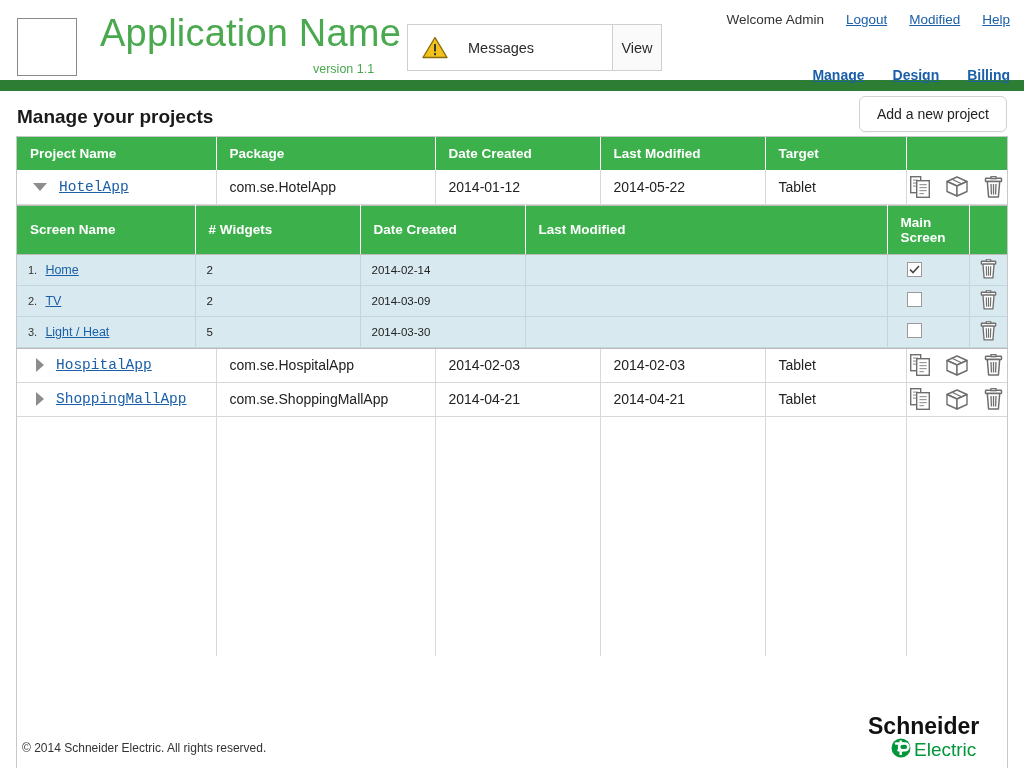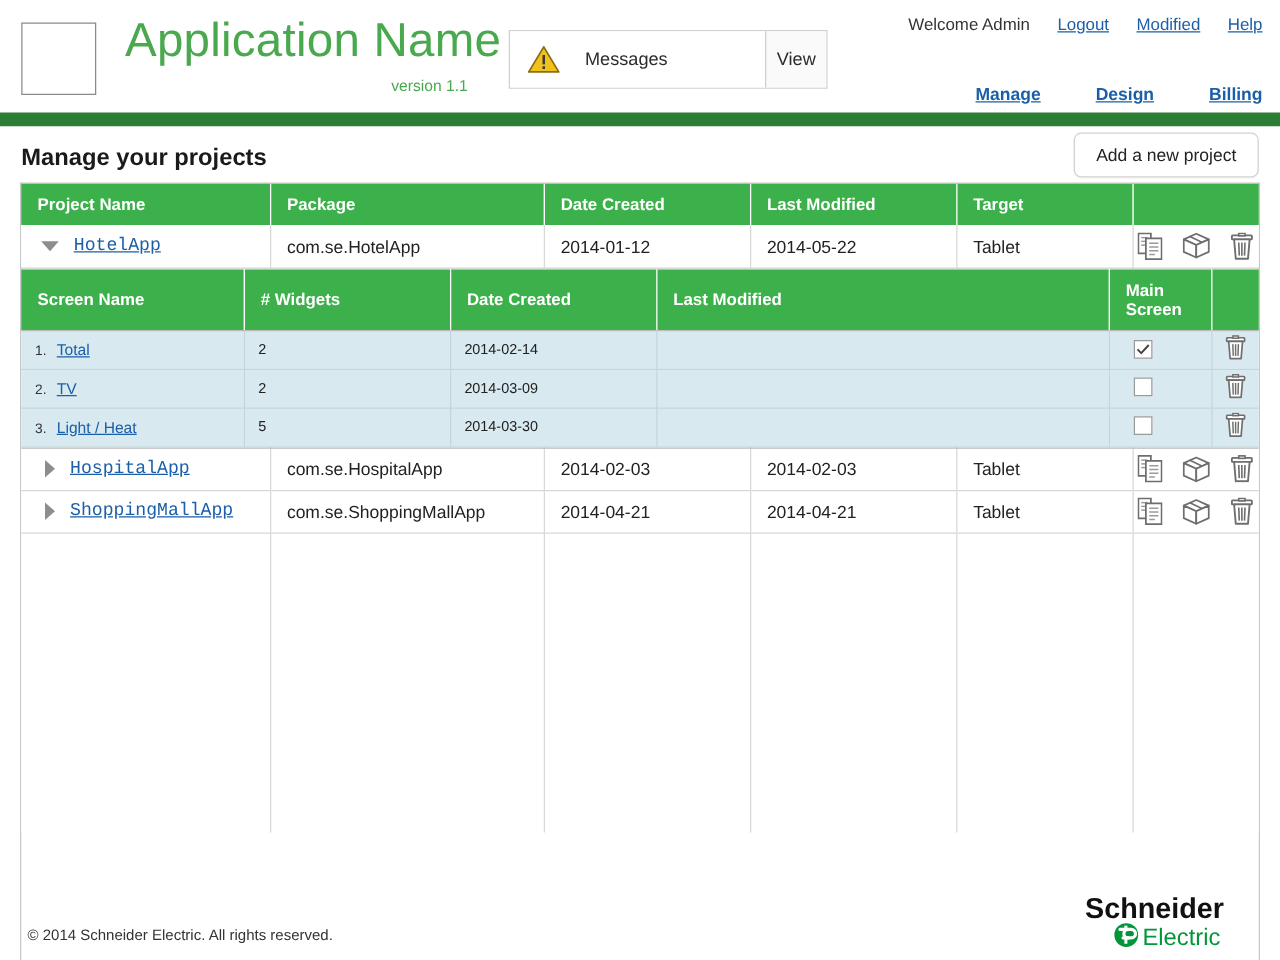--- a/index.html
+++ b/index.html
@@ -7,21 +7,21 @@
     margin: 0; padding: 0;
     width: 1024px; height: 768px;
     background: #ffffff;
     font-family: "Liberation Sans", sans-serif;
     overflow: hidden;
   }
 
   
   .top-header {
     position: relative;
-    height: 90px;
+    height: 80px;
     width: 1024px;
     padding-left: 10px;
   }
   .logo-box {
     position: absolute;
     left: 17px; top: 18px;
     width: 60px; height: 58px;
     border: 1px solid #8a8a8a;
     background: #fff;
   }
@@ -90,21 +90,21 @@
     color: #1b5fa8;
     text-decoration: underline;
     cursor: pointer;
     font-size: 13.5px;
   }
   .nav-row {
     position: absolute;
     right: 14px; top: 67px;
     display: flex;
     align-items: baseline;
-    gap: 44px;
+    gap: 28px;
   }
   .nav-link {
     color: #1b5fa8;
     text-decoration: underline;
     font-weight: bold;
     font-size: 14px;
     cursor: pointer;
   }
 
   .green-bar {
@@ -420,21 +420,21 @@
                   <th>Last Modified</th>
                   <th>Main Screen</th>
                   <th></th>
                 </tr>
               </thead>
               <tbody>
 
                 <tr>
                   <td>
                     <span class="scr-num">1.</span>
-                    <span class="scr-link">Total</span>
+                    <span class="scr-link">Home</span>
                   </td>
                   <td>2</td>
                   <td>2014-02-14</td>
                   <td></td>
                   <td>
                     <span class="chk">
                       <svg width="11" height="9" viewBox="0 0 11 9">
                           <polyline points="1,4.5 4,7.5 10,1" fill="none" stroke="#444" stroke-width="1.6"></polyline>
                         </svg>
                     </span>

